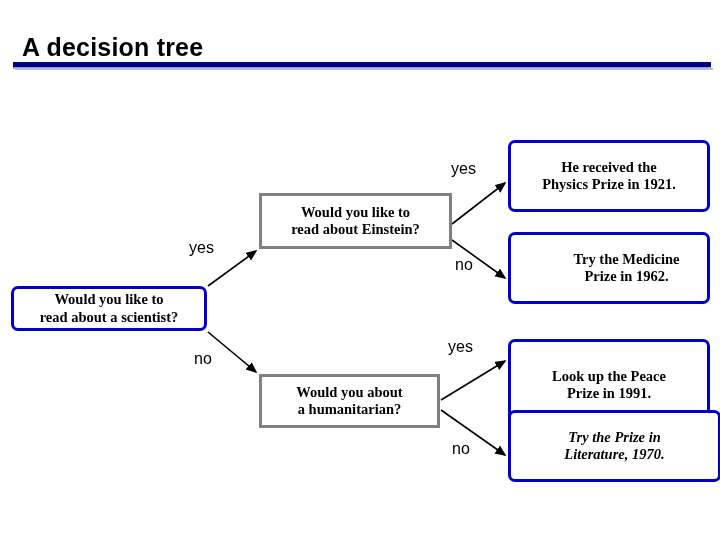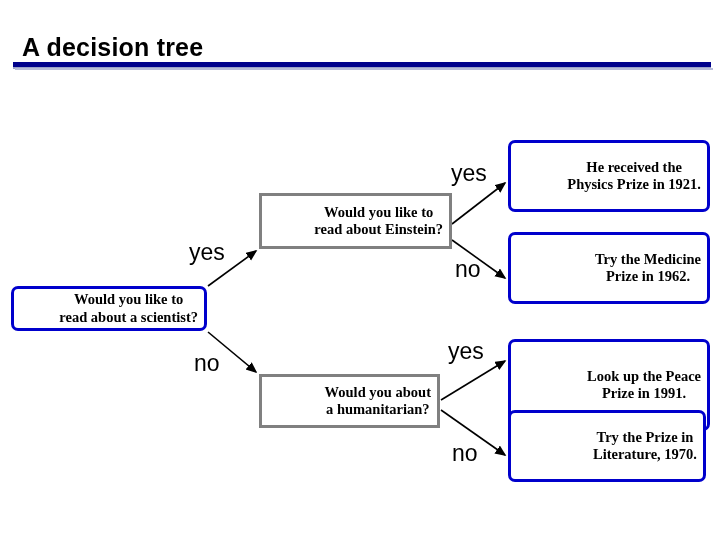--- a/index.html
+++ b/index.html
@@ -48,21 +48,21 @@
     height: 2px;
     background: #b8bcd8;
   }
 
   
   .node {
     position: absolute;
     box-sizing: border-box;
     display: flex;
     align-items: center;
-    justify-content: flex-end;
+    justify-content: center;
     text-align: center;
     font-family: "Liberation Serif", serif;
     font-size: 14.5px;
     color: #000000;
     line-height: 1.18;
     background: #ffffff;
   }
   .node.blue {
     border: 3px solid #0000cc;
     border-radius: 7px;
@@ -76,21 +76,21 @@
     font-weight: bold;
   }
   .node.leaf .node-text {
     font-weight: bold;
   }
 
   
   .edge-label {
     position: absolute;
     font-family: "Liberation Sans", sans-serif;
-    font-size: 23px;
+    font-size: 16px;
     color: #000000;
     white-space: nowrap;
   }
 
   
   #edges {
     position: absolute;
     left: 0;
     top: 0;
     width: 720px;
@@ -140,21 +140,21 @@
 Physics Prize in 1921.</span>
   </div>
   <div class="node blue leaf" style="left: 508px; top: 232px; width: 202px; height: 72px; border-color: rgb(0, 0, 204); padding-left: 35px;">
     <span class="node-text">Try the Medicine
 Prize in 1962.</span>
   </div>
   <div class="node blue leaf" style="left: 508px; top: 339px; width: 202px; height: 92px; border-color: rgb(0, 0, 204);">
     <span class="node-text">Look up the Peace
 Prize in 1991.</span>
   </div>
-  <div class="node blue leaf" style="left: 508px; top: 410px; width: 198px; height: 72px; border-color: rgb(0, 0, 204);">
+  <div class="node blue leaf" style="left: 508px; top: 410px; width: 213px; height: 72px; border-color: rgb(0, 0, 204); font-style: italic;">
     <span class="node-text">Try the Prize in
 Literature, 1970.</span>
   </div>
 
   <div class="edge-label" style="left: 189px; top: 239px;">yes</div>
   <div class="edge-label" style="left: 194px; top: 350px;">no</div>
   <div class="edge-label" style="left: 451px; top: 160px;">yes</div>
   <div class="edge-label" style="left: 455px; top: 256px;">no</div>
   <div class="edge-label" style="left: 448px; top: 338px;">yes</div>
   <div class="edge-label" style="left: 452px; top: 440px;">no</div>

